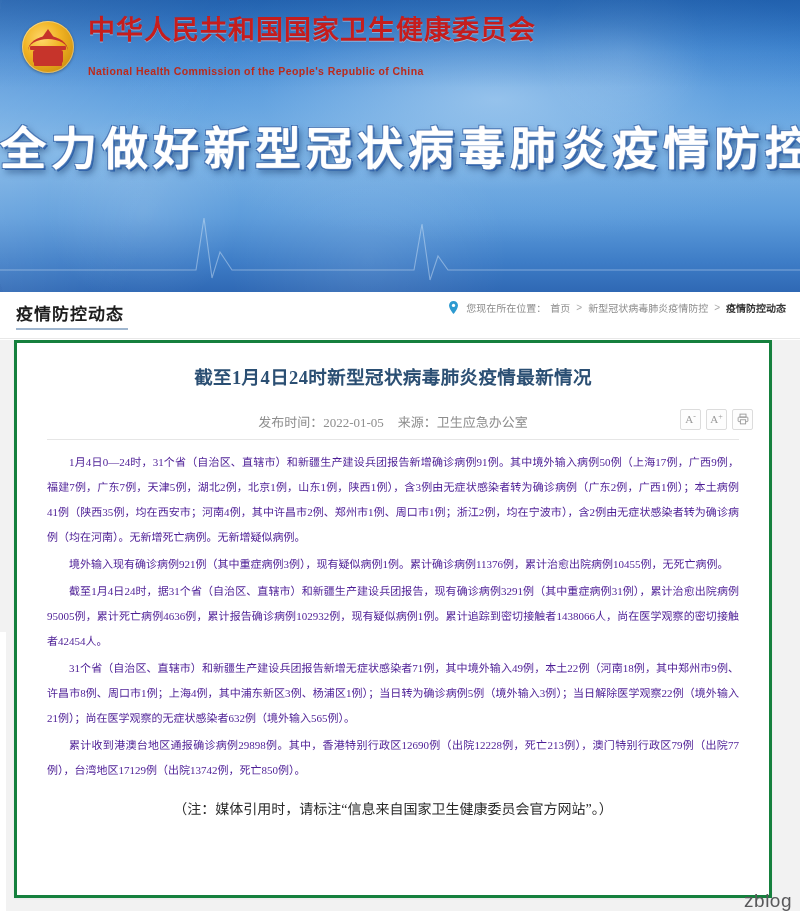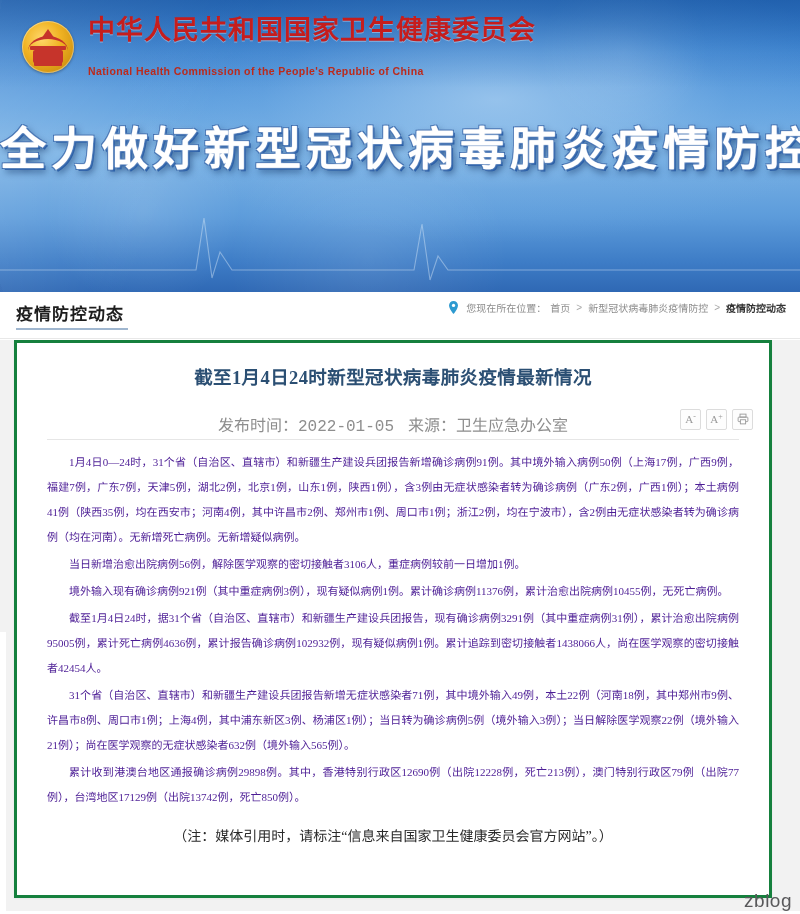--- a/index.html
+++ b/index.html
@@ -94,21 +94,21 @@
     box-sizing:border-box;overflow:hidden;
   }
   .art-title{
     margin:22px 46px 0 46px;text-align:center;
     font-family:"Liberation Serif","DejaVu Serif",serif;font-weight:bold;
     font-size:18.5px;color:#2b4f73;letter-spacing:.4px;line-height:1.5;
   }
   .meta-row{position:relative;margin:16px 34px 0 34px;height:24px;}
   .meta-center{
     position:absolute;left:0;right:0;top:3px;text-align:center;
-    font-family:Liberation Mono, monospace;font-size:16px;color:#8e8e8e;
+    font-family:Liberation Serif, serif;font-size:13px;color:#8e8e8e;
   }
   .meta-center .sp{display:inline-block;width:14px;}
   .tools{position:absolute;right:-18px;top:0;display:flex;gap:5px;}
   .tool{
     width:19px;height:19px;border:1px solid #dcdcdc;background:#fdfdfd;border-radius:2px;
     display:flex;align-items:center;justify-content:center;color:#9a9a9a;
     font-family:"Liberation Serif","DejaVu Serif",serif;font-size:11px;position:relative;cursor:pointer;
   }
   .tool sup{font-size:8px;line-height:1;position:relative;top:-2px;left:0px;}
   .divider{margin:6px 30px 0 30px;height:1px;background:#e6e6e6;}
@@ -208,21 +208,20 @@
               <rect x="4.5" y="9" width="7" height="5.5" fill="#ffffff" stroke="#9a9a9a" stroke-width="1.2"></rect>
             </svg>
           </div>
         </div>
       </div>
 
       <div class="divider"></div>
 
       <div class="body">
         <p>1月4日0—24时，31个省（自治区、直辖市）和新疆生产建设兵团报告新增确诊病例91例。其中境外输入病例50例（上海17例，广西9例，福建7例，广东7例，天津5例，湖北2例，北京1例，山东1例，陕西1例），含3例由无症状感染者转为确诊病例（广东2例，广西1例）；本土病例41例（陕西35例，均在西安市；河南4例，其中许昌市2例、郑州市1例、周口市1例；浙江2例，均在宁波市），含2例由无症状感染者转为确诊病例（均在河南）。无新增死亡病例。无新增疑似病例。</p>
-        <p>当日新增治愈出院病例56例，解除医学观察的密切接触者3106人，重症病例较前一日增加1例。</p>
         <p>境外输入现有确诊病例921例（其中重症病例3例），现有疑似病例1例。累计确诊病例11376例，累计治愈出院病例10455例，无死亡病例。</p>
         <p>截至1月4日24时，据31个省（自治区、直辖市）和新疆生产建设兵团报告，现有确诊病例3291例（其中重症病例31例），累计治愈出院病例95005例，累计死亡病例4636例，累计报告确诊病例102932例，现有疑似病例1例。累计追踪到密切接触者1438066人，尚在医学观察的密切接触者42454人。</p>
         <p>31个省（自治区、直辖市）和新疆生产建设兵团报告新增无症状感染者71例，其中境外输入49例，本土22例（河南18例，其中郑州市9例、许昌市8例、周口市1例；上海4例，其中浦东新区3例、杨浦区1例）；当日转为确诊病例5例（境外输入3例）；当日解除医学观察22例（境外输入21例）；尚在医学观察的无症状感染者632例（境外输入565例）。</p>
         <p>累计收到港澳台地区通报确诊病例29898例。其中，香港特别行政区12690例（出院12228例，死亡213例），澳门特别行政区79例（出院77例），台湾地区17129例（出院13742例，死亡850例）。</p>
         <p class="note">（注：媒体引用时，请标注“信息来自国家卫生健康委员会官方网站”。）</p>
       </div>
 
     </div>
 
     <div class="watermark">zblog</div>

